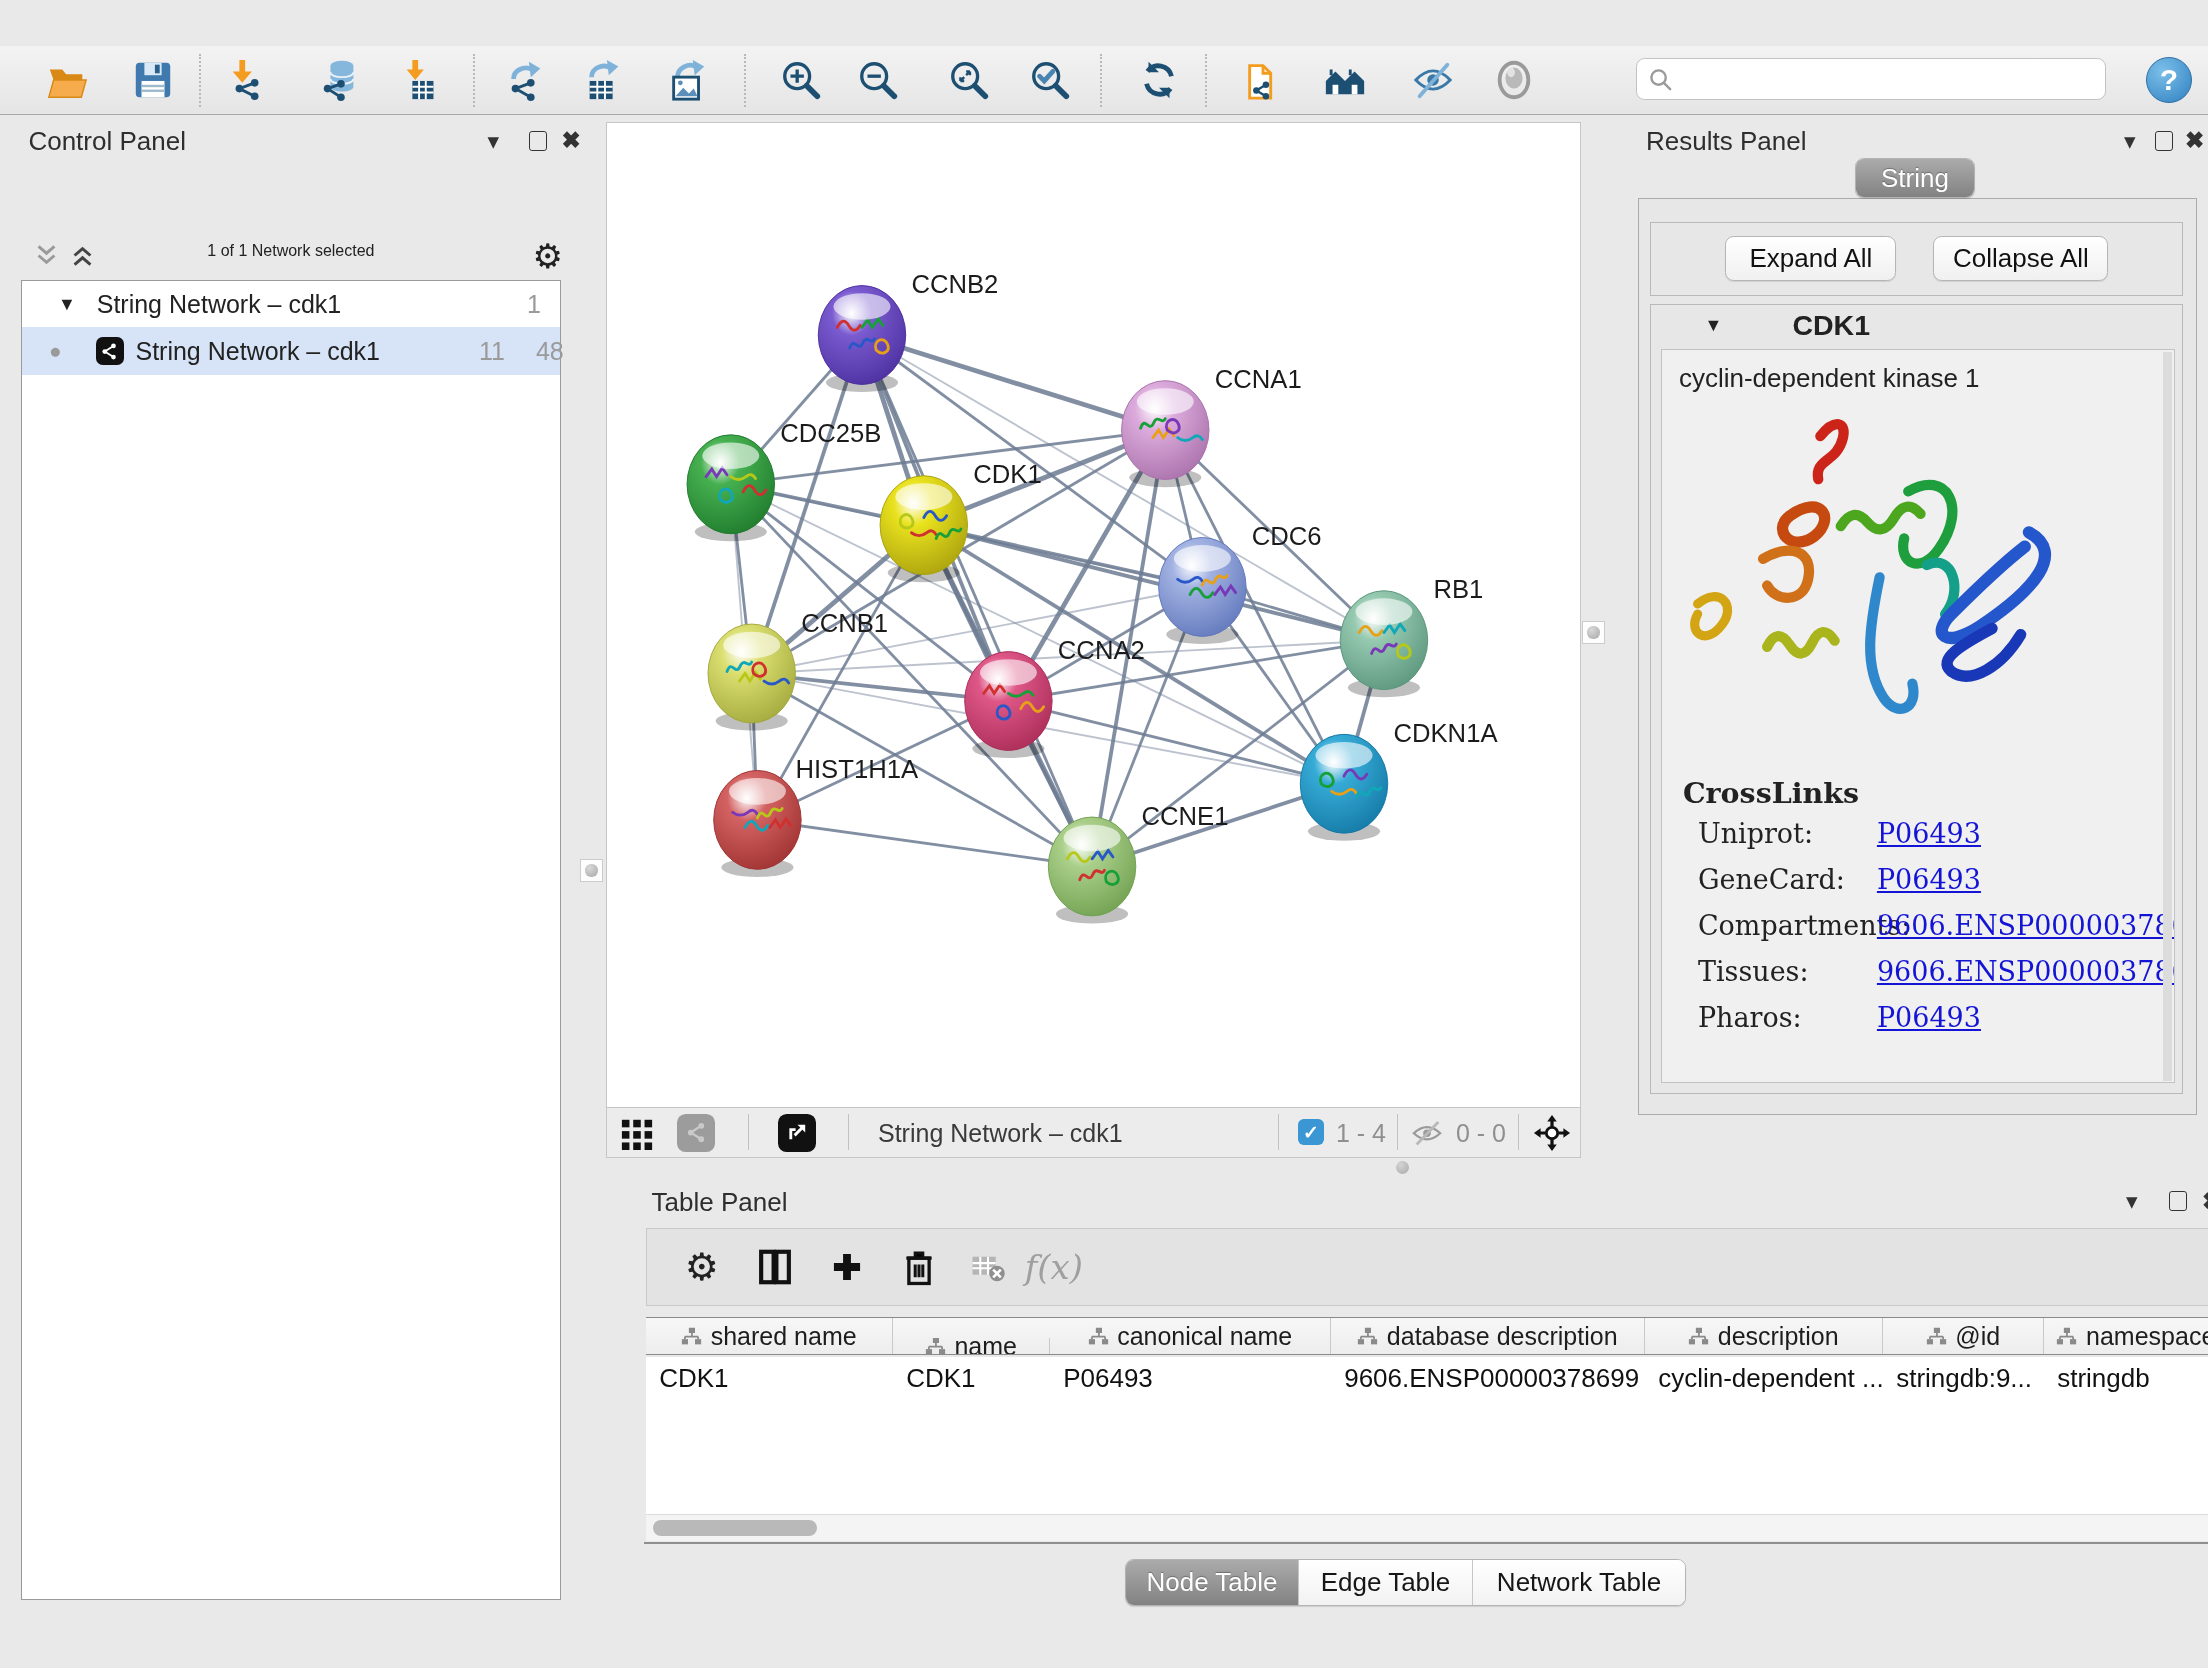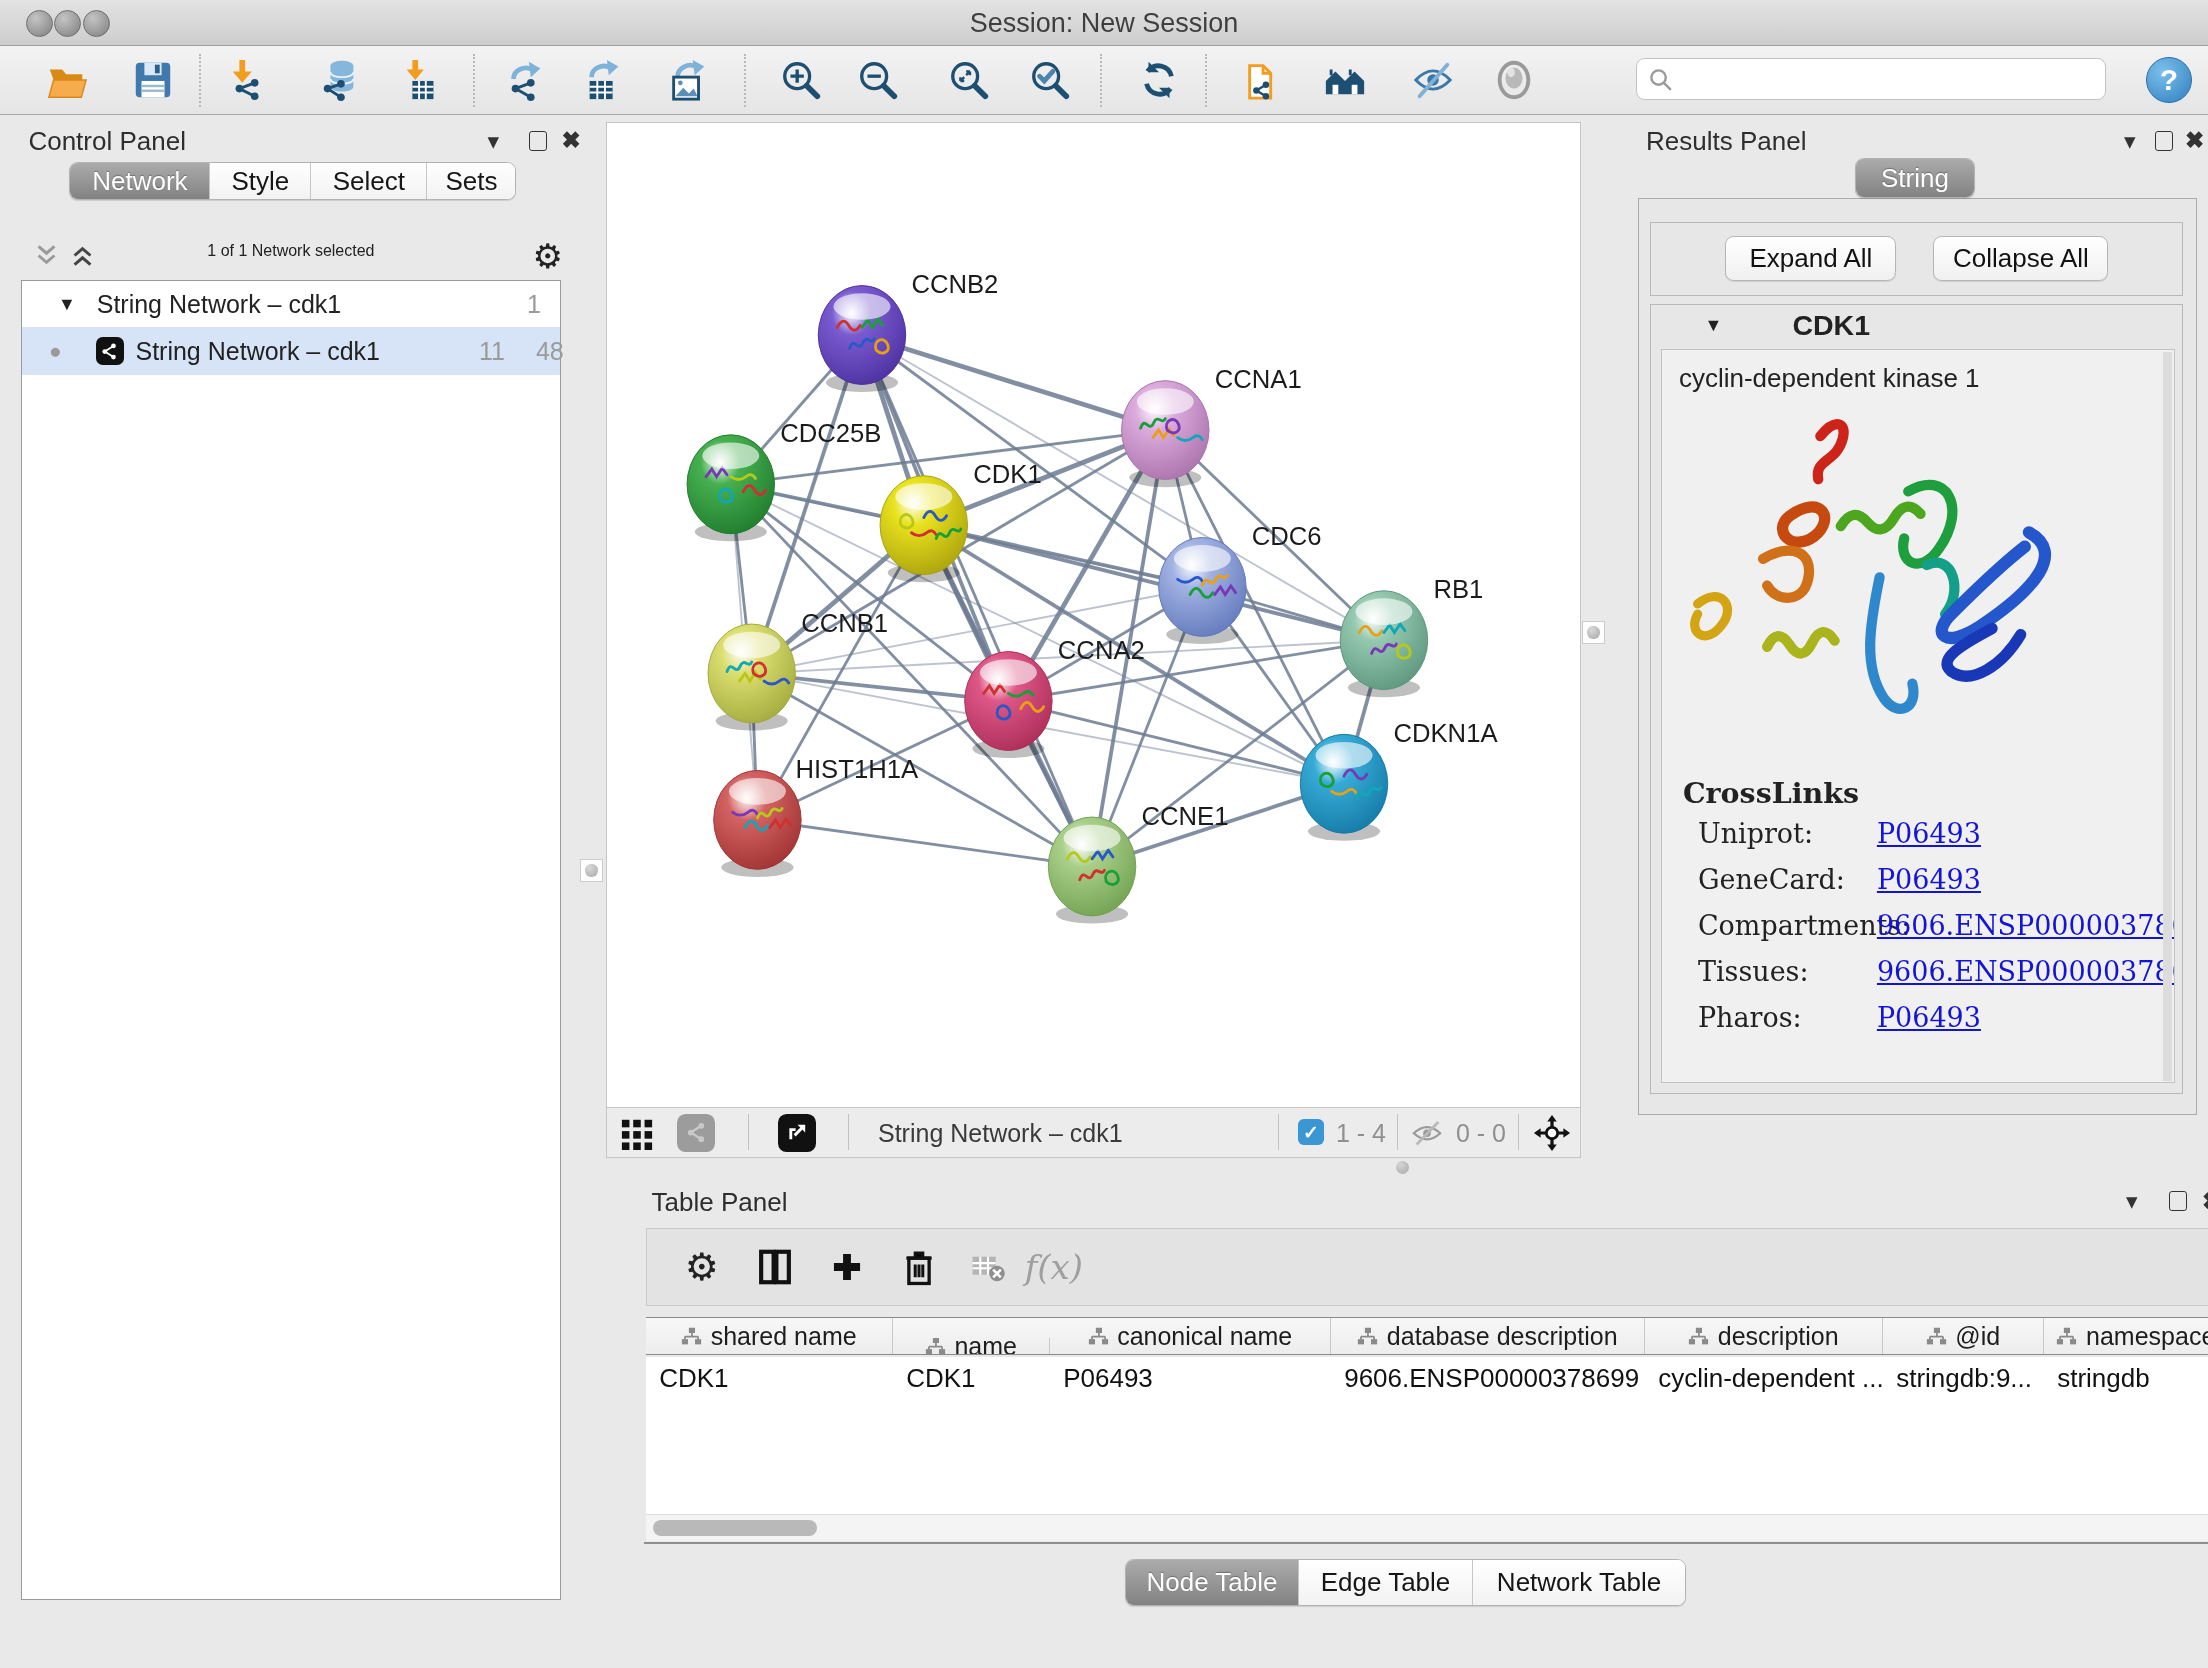--- a/index.html
+++ b/index.html
@@ -77,26 +77,20 @@
   
   .statusbar{left:0;top:1609px;width:2208px;height:59px;background:#ececec;border-top:1px solid #c2c2c2;}
   .sbtn{top:7.6px;height:44px;background:#fdfdfd;border:1.9px solid #ababab;display:flex;align-items:center;justify-content:center;gap:9.5px;}
   svg text{font-family:"Liberation Sans",sans-serif;}
 </style>
 </head>
 <body>
 
 <div id="app">
 
-  <div class="abs titlebar">
-    <div class="abs tlight" style="left:26px"></div>
-    <div class="abs tlight" style="left:54px"></div>
-    <div class="abs tlight" style="left:83px"></div>
-    <div class="abs wintitle">Session: New Session</div>
-  </div>
 
   <div class="abs toolbar">
     <div class="abs tbtn" style="left:44px">
       <svg width="44" height="44" viewBox="0 0 46 46">
         <path d="M5 12h13l4 5h17v6H9z" fill="#d98a16"></path>
         <path d="M9 23h34l-5 18H4z" fill="#f6ac4d" stroke="#d98a16" stroke-width="1.5"></path>
       </svg>
     </div>
     <div class="abs tbtn" style="left:130px">
       <svg width="44" height="44" viewBox="0 0 46 46">
@@ -248,26 +242,20 @@
         <span>?</span>
       </div>
   </div>
 
   <div class="abs cpanel">
     <div class="abs ptitle" style="left:17px;top:5.7px">Control Panel</div>
     <div class="abs pbtn" style="left:476px;top:9.5px">▾</div>
     <div class="abs sqbtn" style="left:518px;top:10.5px"></div>
     <div class="abs pbtn" style="left:550px;top:8.6px;font-weight:bold">✖</div>
 
-    <div class="abs seg" style="left:58px;top:42px;height:36px">
-      <div class="tab sel" style="width:139px">Network</div>
-      <div class="tab" style="width:100px">Style</div>
-      <div class="tab" style="width:115px">Select</div>
-      <div class="tab" style="width:88px">Sets</div>
-    </div>
 
     <div class="abs" style="left:0;top:112px;width:559px;height:48px">
       <svg class="abs" style="left:23px;top:11.4px" width="25" height="25" viewBox="0 0 22 22">
         <path d="M4 3l7 6 7-6M4 11l7 6 7-6" stroke="#9a9a9a" stroke-width="2.6" fill="none"></path>
       </svg>
       <svg class="abs" style="left:59px;top:11.4px" width="25" height="25" viewBox="0 0 22 22">
         <path d="M4 19l7-6 7 6M4 11l7-6 7 6" stroke="#444" stroke-width="2.6" fill="none"></path>
       </svg>
       <div class="abs" style="left:0;width:559px;top:9.5px;text-align:center;font-size:16px">1 of 1 Network selected</div>
       <div class="abs" style="left:521px;top:3.8px;font-size:34px;color:#222">⚙</div>

